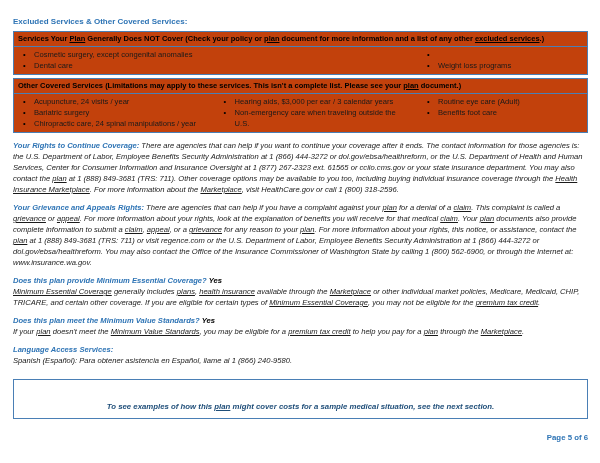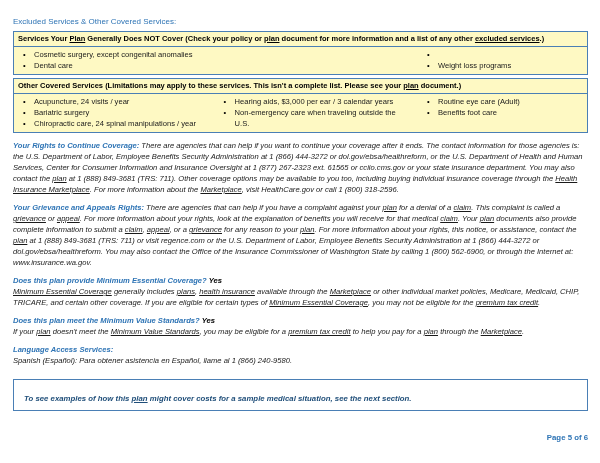--- a/index.html
+++ b/index.html
@@ -17,28 +17,28 @@
     background:#ffffff;
     font-family:"Liberation Sans", sans-serif;
     color:var(--text);
     font-size:7.6px;
     line-height:11px;
     overflow:hidden;
   }
   .page-title{
     margin:0 0 4px 0;
     font-size:8px;
-    font-weight:normal;
+    font-weight:bold;
     color:var(--blue);
     line-height:10px;
   }
   .tbl{
     border:1px solid var(--border);
     margin-bottom:3px;
-    background:#fef9c3;
+    background:#c2410c;
   }
   .tbl-header{
     font-weight:bold;
     font-size:7.5px;
     line-height:10px;
     padding:2px 4px;
     border-bottom:1px solid var(--border);
     color:#000;
     white-space:nowrap;
     overflow:hidden;
@@ -68,22 +68,22 @@
   .sec-title{
     color:var(--blue);
     font-weight:bold;
     margin-right:2px;
   }
   .answer{font-weight:bold;color:#000;}
   .u{text-decoration:underline;}
   .notice{
     margin-top:13px;
     border:1px solid var(--border);
-    text-align:left;
-    padding:13px 10px 6px 10px;
+    text-align:center;
+    padding:21px 10px 6px 10px;
     font-style:italic;
     font-weight:bold;
     color:var(--navy);
     font-size:7.8px;
   }
   .footer{
     position:absolute;
     right:12px;
     bottom:20px;
     color:var(--blue);

